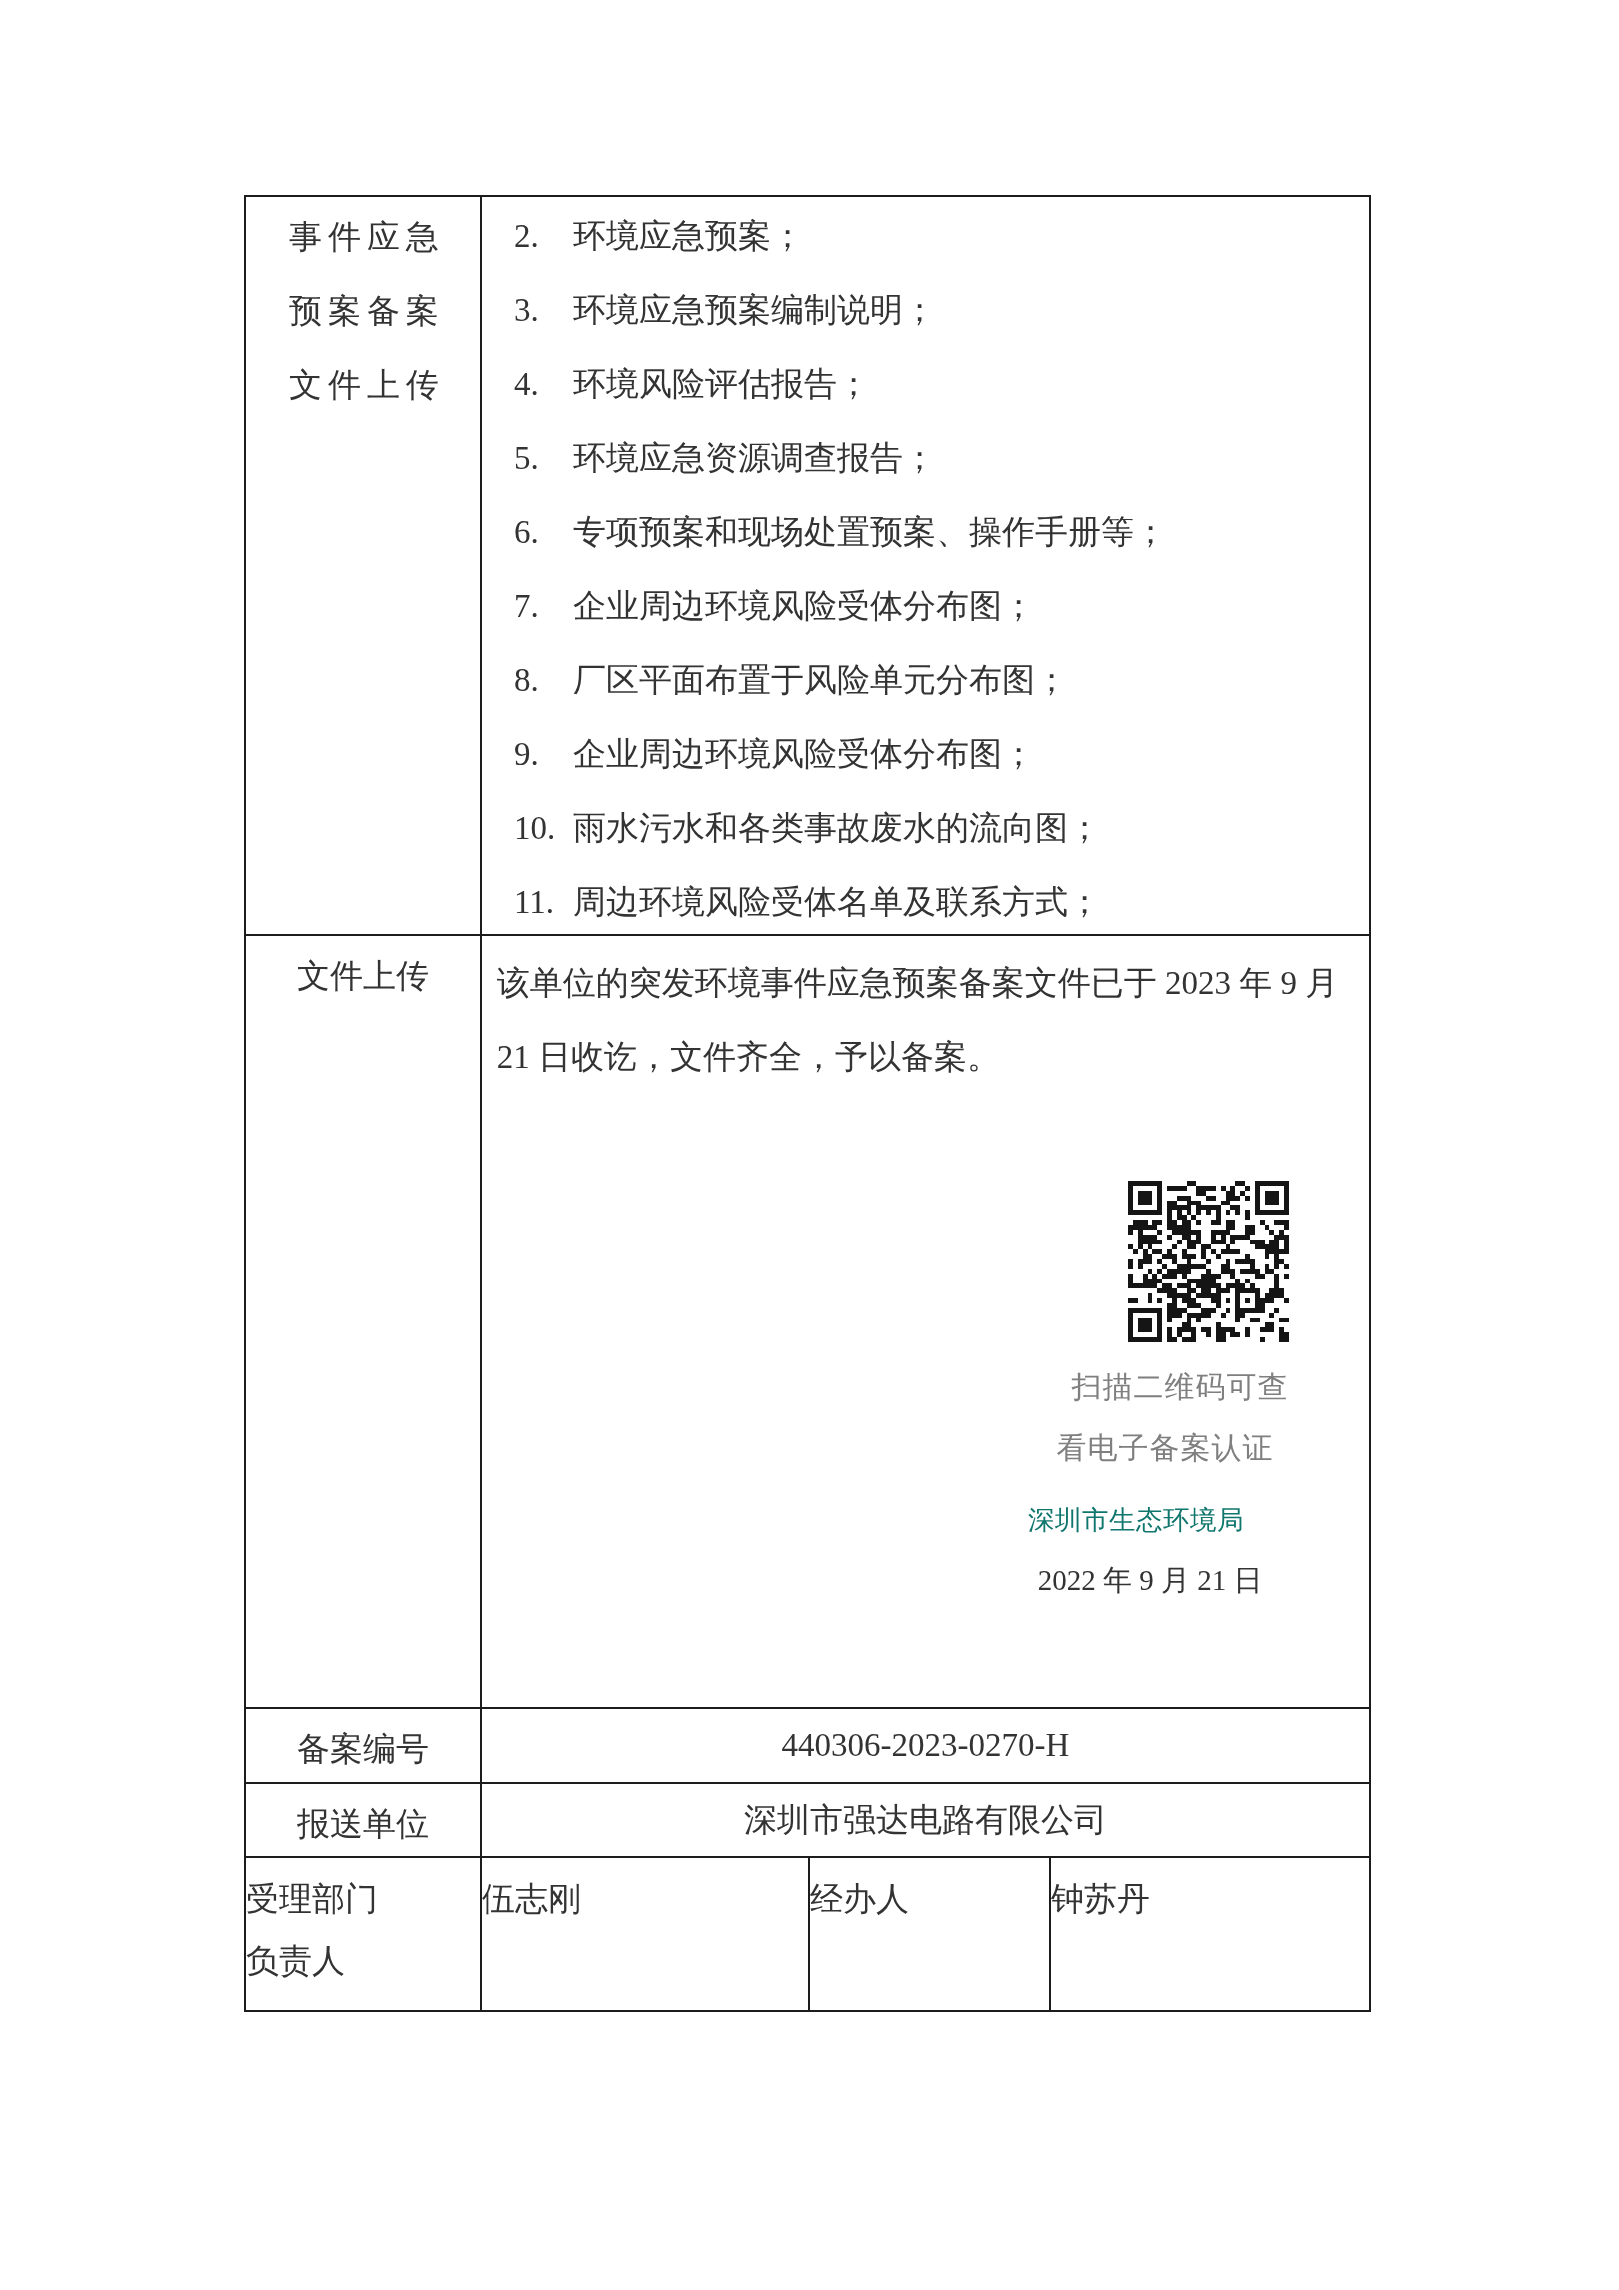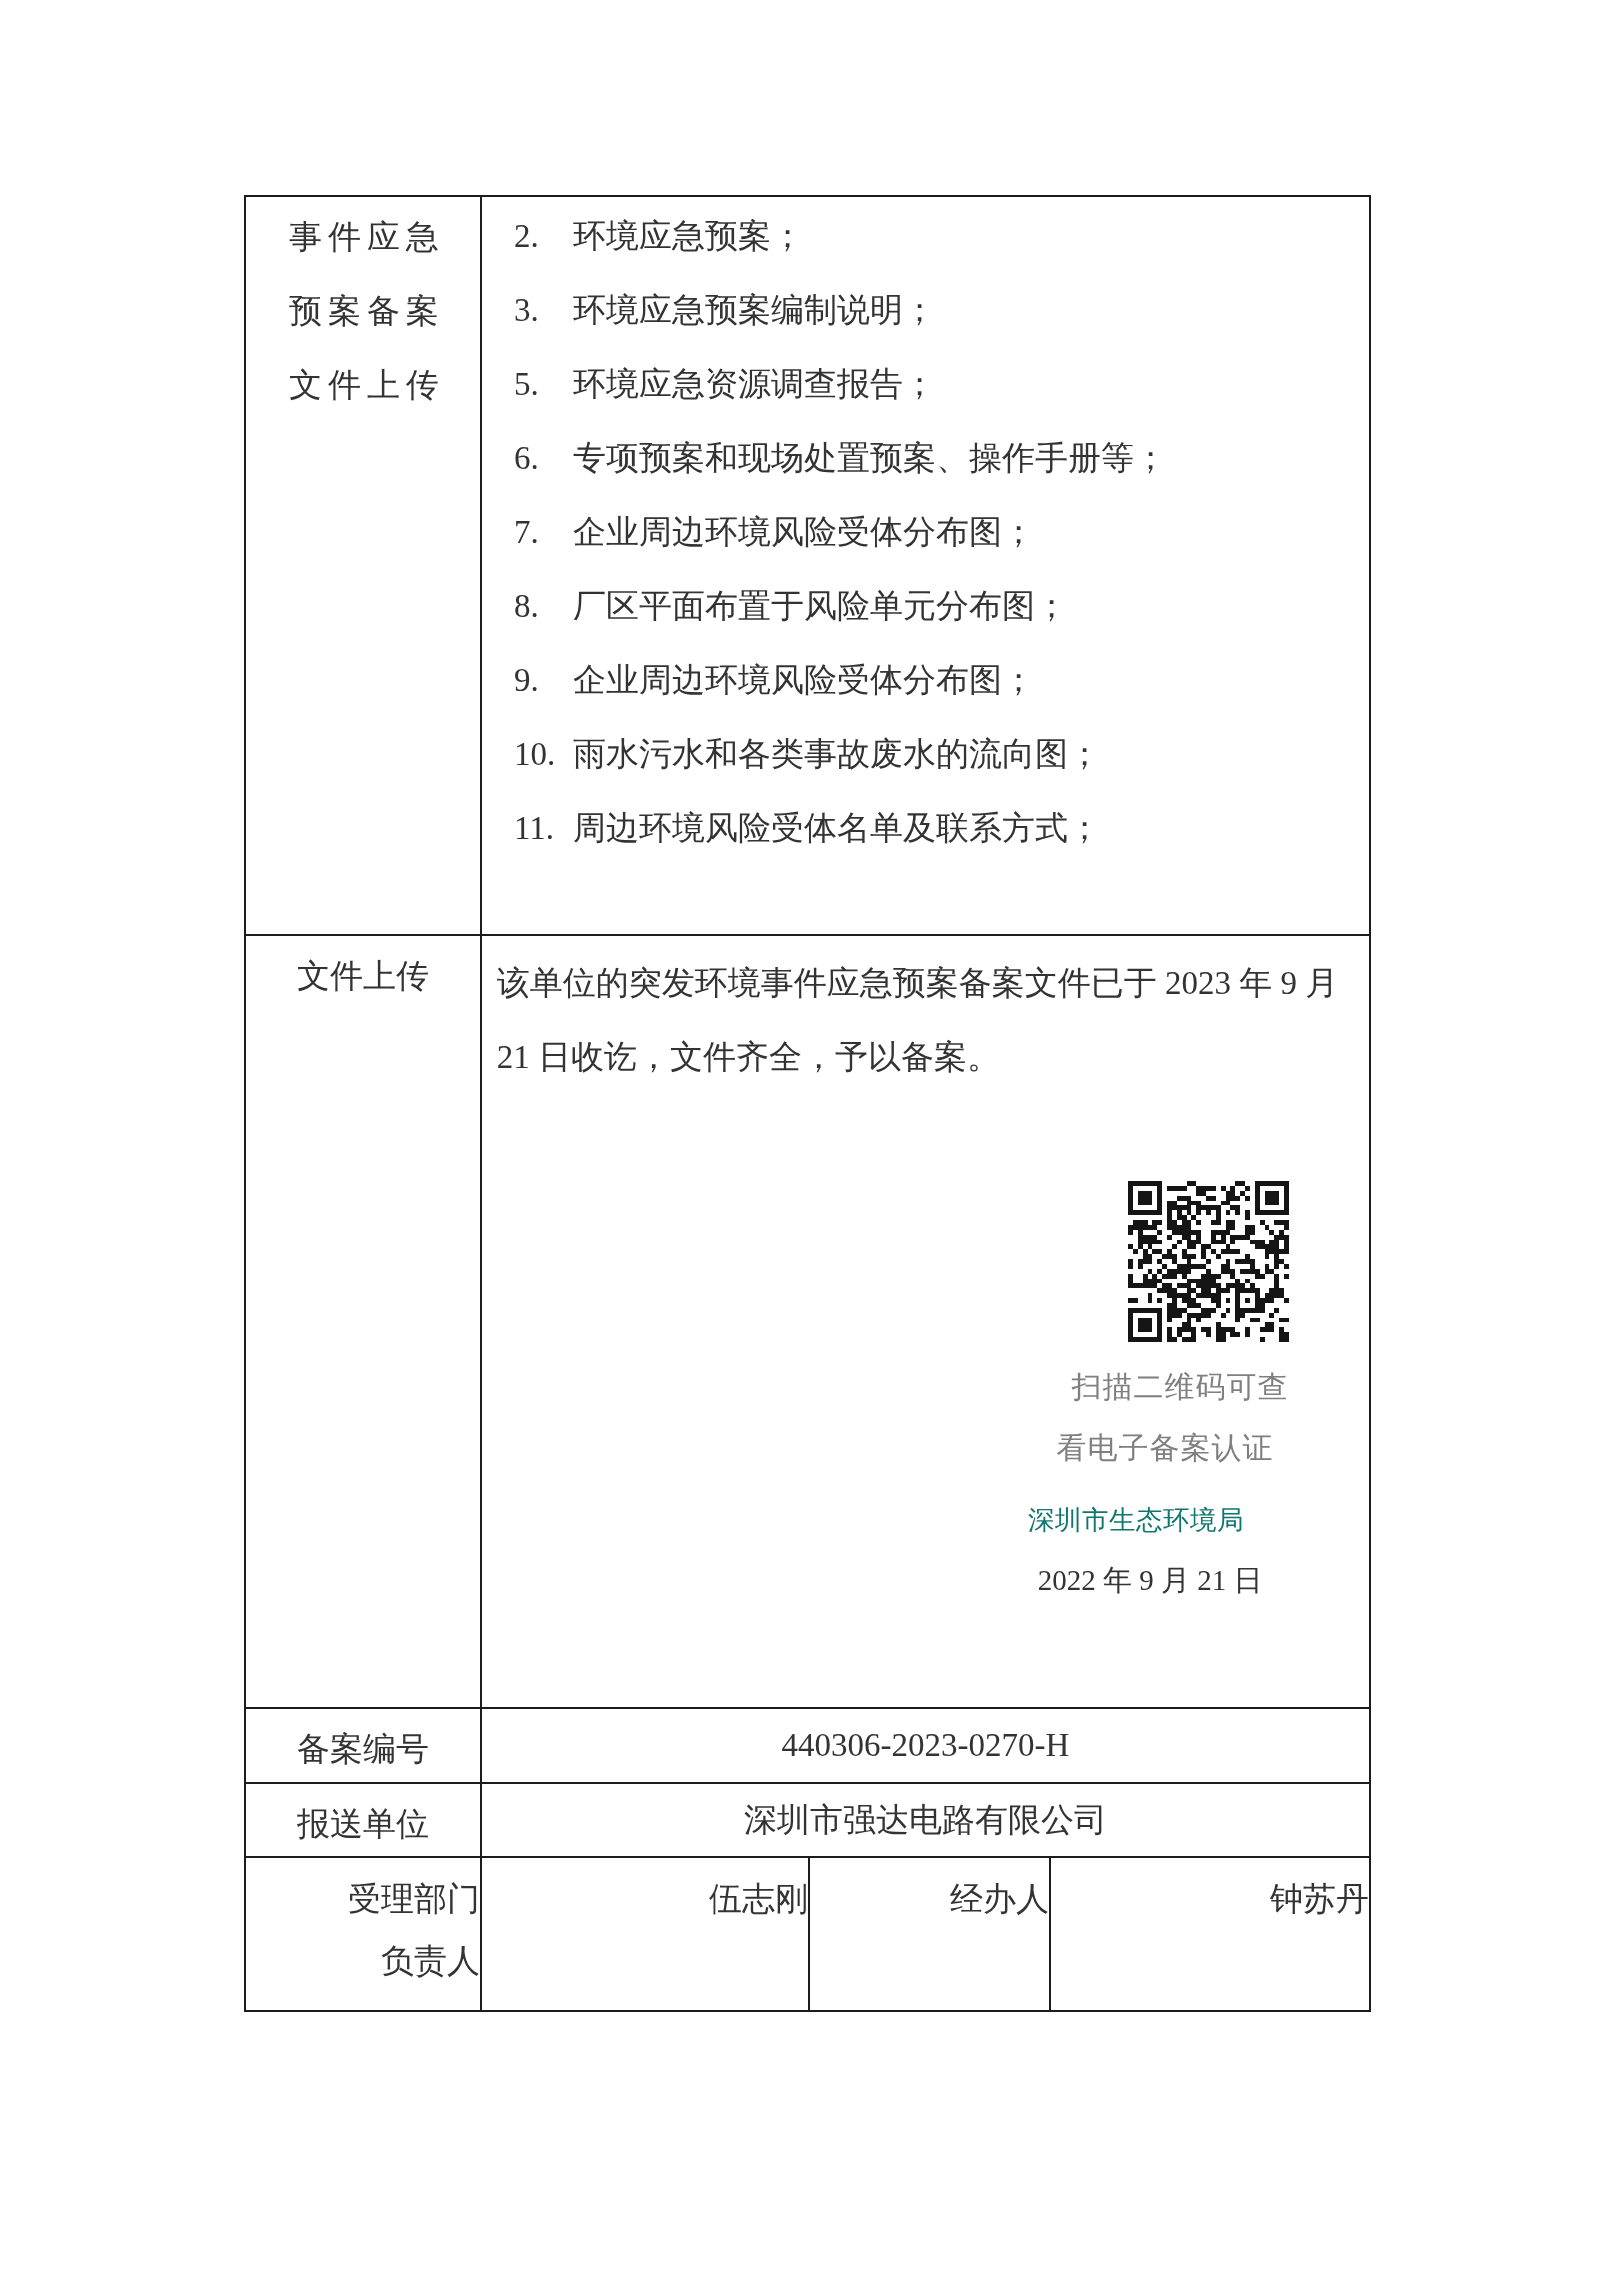--- a/index.html
+++ b/index.html
@@ -34,36 +34,37 @@
   .qrwrap{position:absolute;left:646px;top:245px;width:161px;height:161px;}
   .qrwrap svg{display:block;width:161px;height:161px;}
   .qcap{position:absolute;transform:translateX(-50%);font-size:30px;color:#7f7f7f;letter-spacing:1px;line-height:39px;white-space:nowrap;text-align:right;}
   .qcap1{left:698px;top:431px;}
   .qcap2{left:683px;top:492px;}
   .agency{position:absolute;transform:translateX(-50%);left:654px;top:567px;font-size:26.5px;color:#0f766e;line-height:35px;letter-spacing:0.5px;white-space:nowrap;}
   .qdate{position:absolute;transform:translateX(-50%);left:668px;top:625px;font-size:29px;color:#333333;line-height:39px;white-space:nowrap;}
   
   .vcell{display:flex;align-items:center;justify-content:center;font-size:33px;white-space:nowrap;}
   
-  .sigcell{padding-top:9.8px;line-height:62px;font-size:33px;text-align:right;white-space:nowrap;}
+  .sigcell{padding-top:9.8px;line-height:62px;font-size:33px;text-align:left;white-space:nowrap;}
 </style>
 </head>
 <body>
 
 <div class="page">
   <div class="tbl">
 
     <div class="cell br bb labcell sp">
       <div>事件应急</div>
       <div>预案备案</div>
       <div>文件上传</div>
     </div>
     <div class="cell bb span3 list">
         <div><span class="num">2.</span><span>环境应急预案；</span></div>
         <div><span class="num">3.</span><span>环境应急预案编制说明；</span></div>
+        <div><span class="num">4.</span><span>环境风险评估报告；</span></div>
         <div><span class="num">5.</span><span>环境应急资源调查报告；</span></div>
         <div><span class="num">6.</span><span>专项预案和现场处置预案、操作手册等；</span></div>
         <div><span class="num">7.</span><span>企业周边环境风险受体分布图；</span></div>
         <div><span class="num">8.</span><span>厂区平面布置于风险单元分布图；</span></div>
         <div><span class="num">9.</span><span>企业周边环境风险受体分布图；</span></div>
         <div><span class="num">10.</span><span>雨水污水和各类事故废水的流向图；</span></div>
         <div><span class="num">11.</span><span>周边环境风险受体名单及联系方式；</span></div>
       </div>
 
     <div class="cell br bb labcell">

